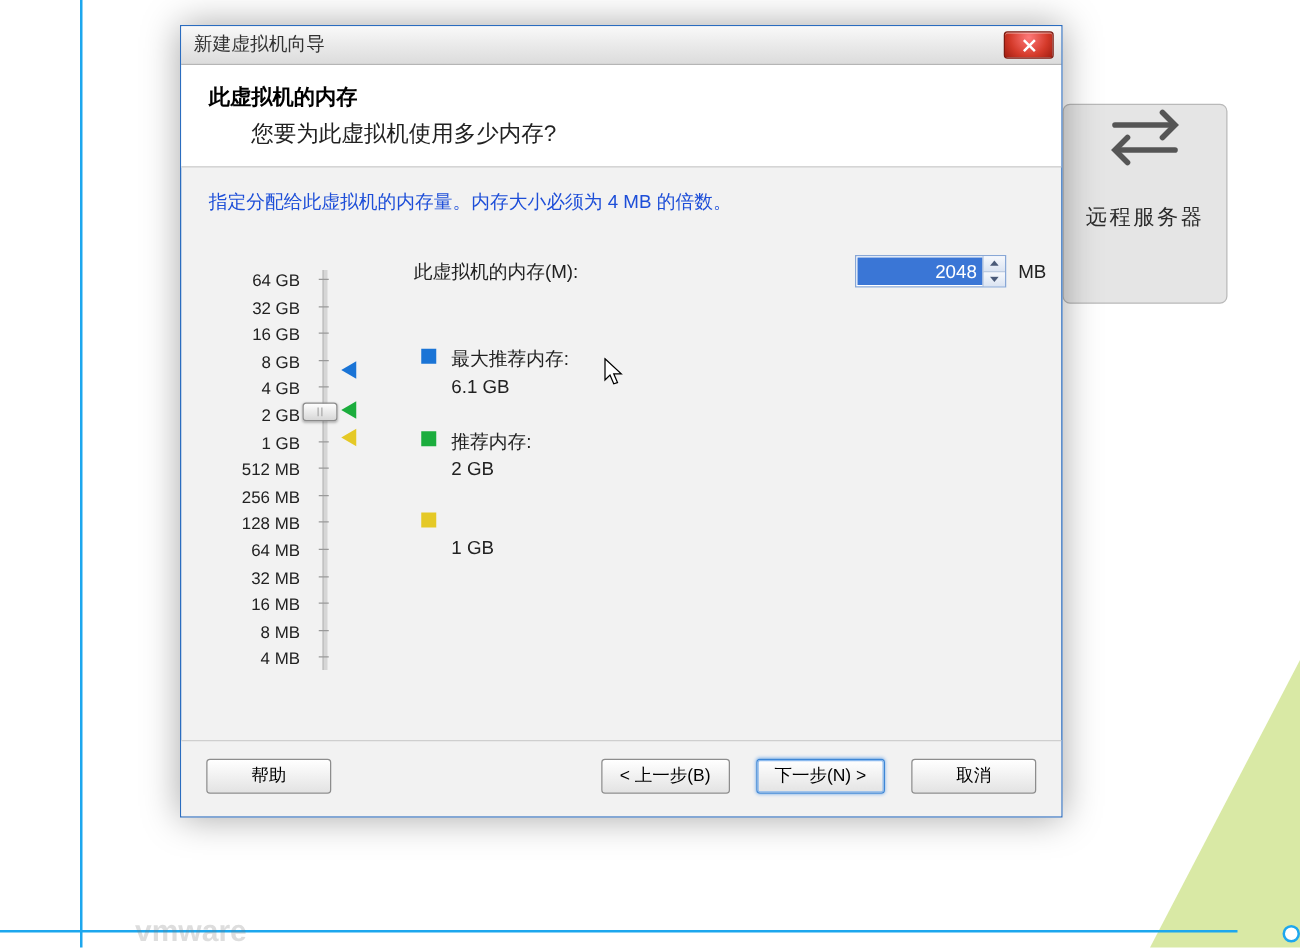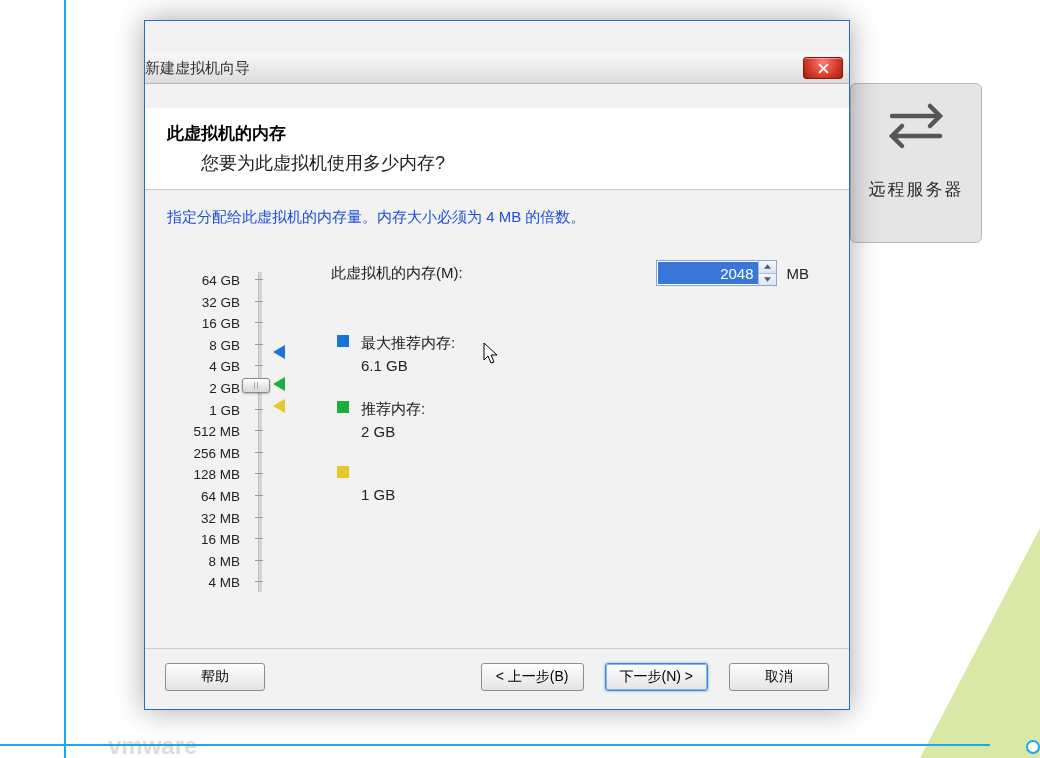--- a/index.html
+++ b/index.html
@@ -14,21 +14,20 @@
 
   
   .bg-remote-box {
     position: absolute;
     top: 83px; left: 850px;
     width: 132px; height: 160px;
     border: 1px solid #b9b9b9;
     background: #e5e5e5;
     border-radius: 6px;
     display: flex; flex-direction: column; align-items: center;
-    padding-top: 16px;
     box-sizing: border-box;
   }
   .bg-remote-box svg { margin-bottom: 28px; }
   .bg-remote-label { font-size: 17px; letter-spacing: 2px; color: #2c2c2c;}
 
   .bg-bottom-line {
     position: absolute;
     top: 744px; left: 0; right: 50px;
     border-top: 2px solid #1da7ee;
   }
@@ -67,41 +66,40 @@
     border: 1px solid #2a6cbf;
     box-shadow: 0 0 28px rgba(0,0,0,0.35);
   }
 
   .titlebar {
     position: relative;
     height: 30px;
     line-height: 30px;
     background: linear-gradient(#f9f9f9 0%, #eaeaea 50%, #dcdcdc 100%);
     border-bottom: 1px solid #b5b5b5;
+    padding-left: 10px;
     font-size: 15px;
     color: #333;
-    margin-top: 32px;
   }
   .close-btn {
     position: absolute;
     top: 4px; right: 6px;
     width: 38px; height: 20px;
     background: radial-gradient(circle at 50% 20%, #ff7a7a 0%, #d43a2a 60%, #a01d10 100%);
     border: 1px solid #7e1a10;
     border-radius: 3px;
     display:flex; align-items:center; justify-content:center;
     box-shadow: inset 0 1px 0 rgba(255,255,255,0.4);
   }
   .close-btn svg{width:11px;height:11px;}
 
   .header-pane{
     background:#ffffff;
     border-bottom:1px solid #c7c7c7;
     padding: 14px 22px 14px 22px;
-    margin-top: 24px;
   }
   .header-pane h2{
     margin:0; font-size:17px; font-weight:700; color:#000;
   }
   .header-pane .subtitle{
     margin: 6px 0 0 34px; font-size:18px; color:#222;
   }
 
   .content{
     padding: 18px 22px 10px 22px;
@@ -164,21 +162,21 @@
     width:0;height:0;
     border-top:7px solid transparent;
     border-bottom:7px solid transparent;
   }
   .marker.blue { border-right:12px solid #1a74d6; }
   .marker.green{ border-right:12px solid #1bad3d; }
   .marker.yellow{border-right:12px solid #e5c926; }
 
   
   .mem-row{
-    position:absolute; top:70px; left:186px; right:40px;
+    position:absolute; top:70px; left:186px; right:12px;
     display:flex; align-items:center;
   }
   .mem-row .mem-label{ font-size:15px; flex:1; }
   .spinner{
     display:inline-flex; height:24px;
     border:1px solid #88a7d6;
     background:#fff;
   }
   .spinner input{
     width:92px; border:none; outline:none; text-align:right;

